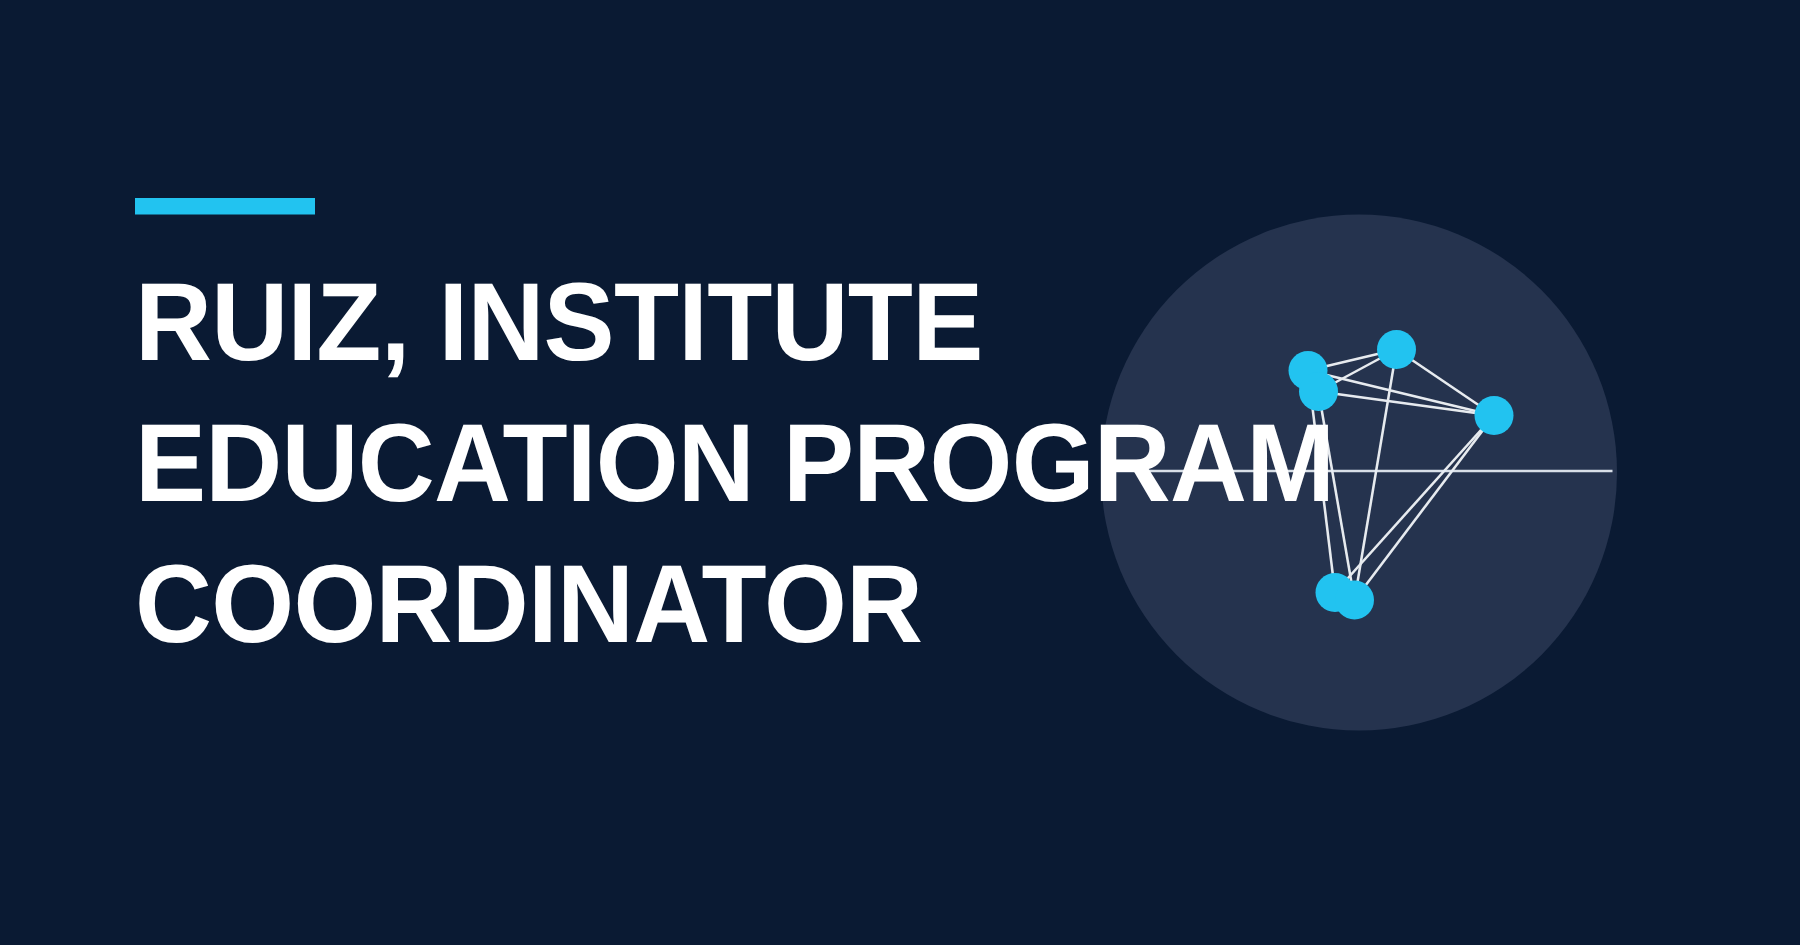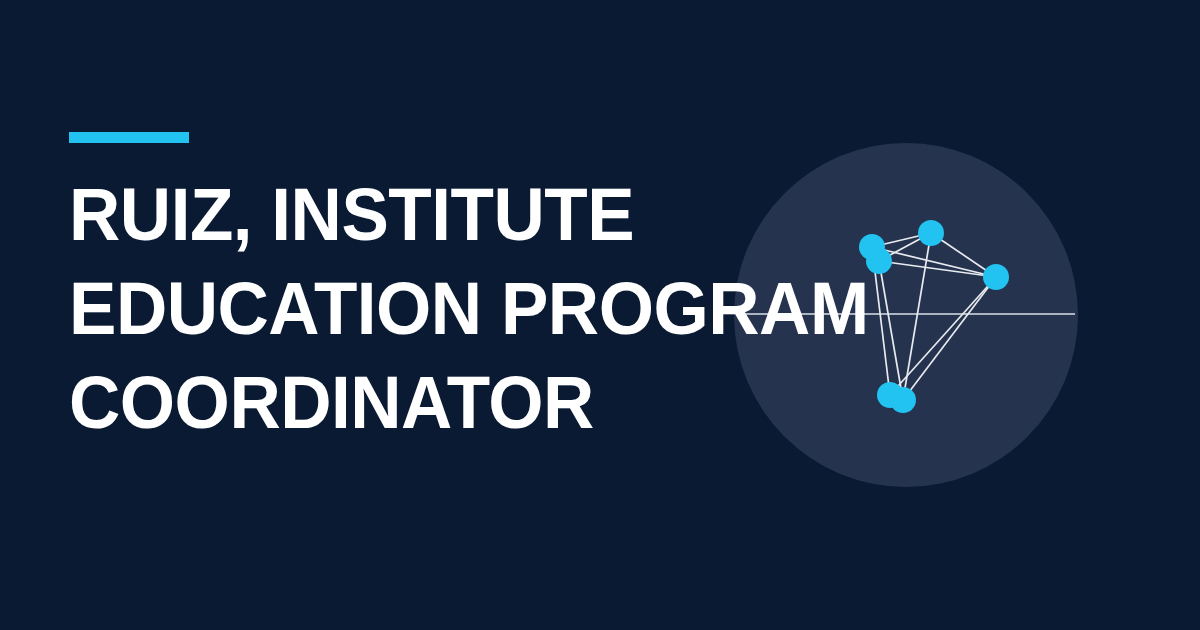--- a/index.html
+++ b/index.html
@@ -24,21 +24,21 @@
     left: 0;
     top: 0;
     width: 1200px;
     height: 630px;
     pointer-events: none;
   }
 
   
   #content {
     position: absolute;
-    left: 69px;
+    left: 90px;
     top: 0;
     width: 1040px;
     height: 630px;
   }
 
   #accent-bar {
     position: absolute;
     left: 0;
     top: 132px;
     width: 120px;

